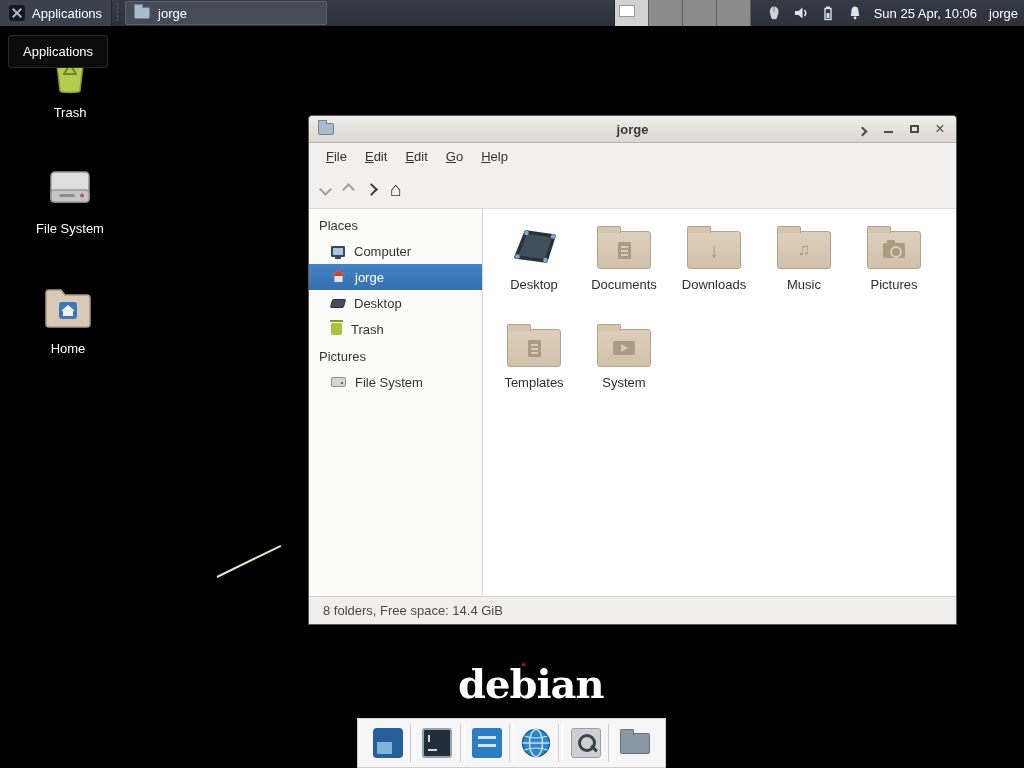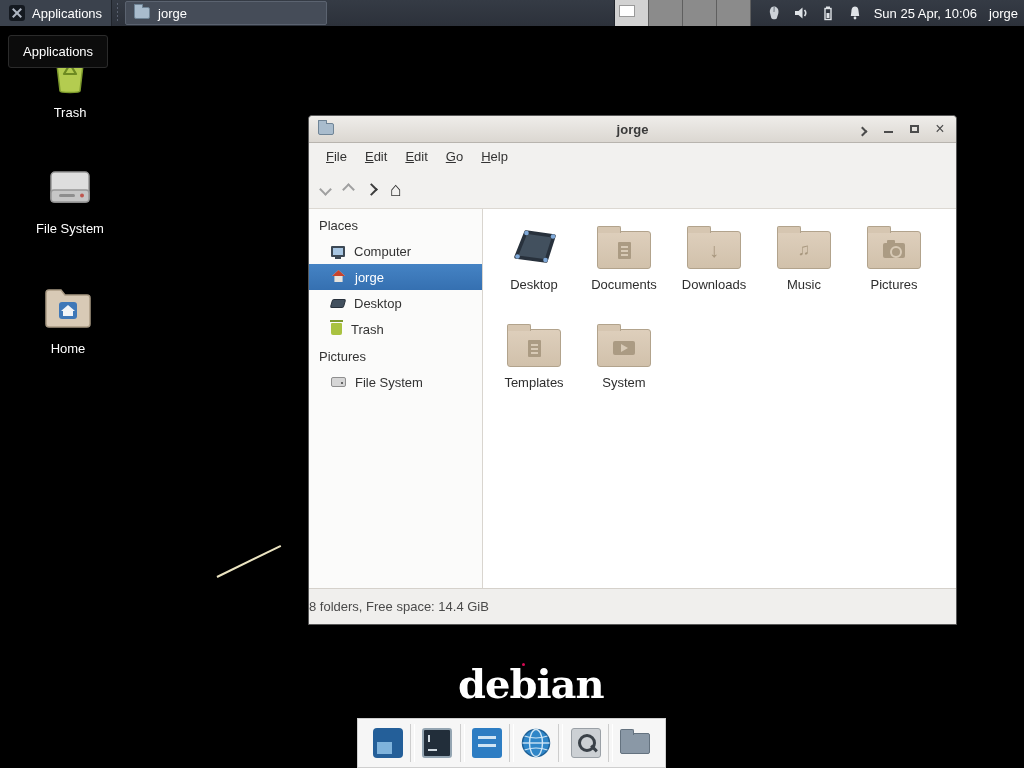--- a/index.html
+++ b/index.html
@@ -125,22 +125,22 @@
   .em-page::after { content:""; position:absolute; left:3px; top:4px; width:7px; height:2px; background:#d8cab6;
                     box-shadow:0 4px 0 #d8cab6, 0 8px 0 #d8cab6; }
   .em-camera { width:22px; height:15px; background:#ab9b83; border-radius:2px; position:relative; }
   .em-camera::before { content:""; position:absolute; top:-3px; left:4px; width:8px; height:4px; background:#ab9b83; border-radius:1px; }
   .em-camera::after { content:""; position:absolute; left:7px; top:3px; width:8px; height:8px;
                       border:2px solid #d8cab6; border-radius:50%; }
   .em-film { width:22px; height:14px; background:#ab9b83; border-radius:2px; position:relative; }
   .em-film::after { content:""; position:absolute; left:8px; top:3px; width:0; height:0;
                     border-top:4px solid transparent; border-bottom:4px solid transparent; border-left:7px solid #d8cab6; }
 
-  .statusbar { height:36px; flex:none; background:#f0efed; border-top:1px solid #d5d1cb;
-               display:flex; align-items:center; font-size:13px; color:#4a4a4a; }
+  .statusbar { height:28px; flex:none; background:#f0efed; border-top:1px solid #d5d1cb;
+               display:flex; align-items:center; padding-left:14px; font-size:13px; color:#4a4a4a; }
 
   
   .dock { position:absolute; left:357px; top:718px; width:309px; height:50px; background:#f6f6f6;
           border:1px solid #cfcfcf; display:flex; align-items:center; justify-content:space-between;
           padding:0 12px; z-index:40; }
   .dock-sep { width:5px; height:38px; border-left:1px solid #cdcdcd; border-right:1px solid #ffffff; }
   .dock-icon { width:36px; height:36px; display:flex; align-items:center; justify-content:center; }
 
   .di-desktop { width:30px; height:30px; background:#245f99; border-radius:4px; position:relative; }
   .di-desktop::after { content:""; position:absolute; left:4px; bottom:4px; width:15px; height:12px; background:#7fb3dc; }

